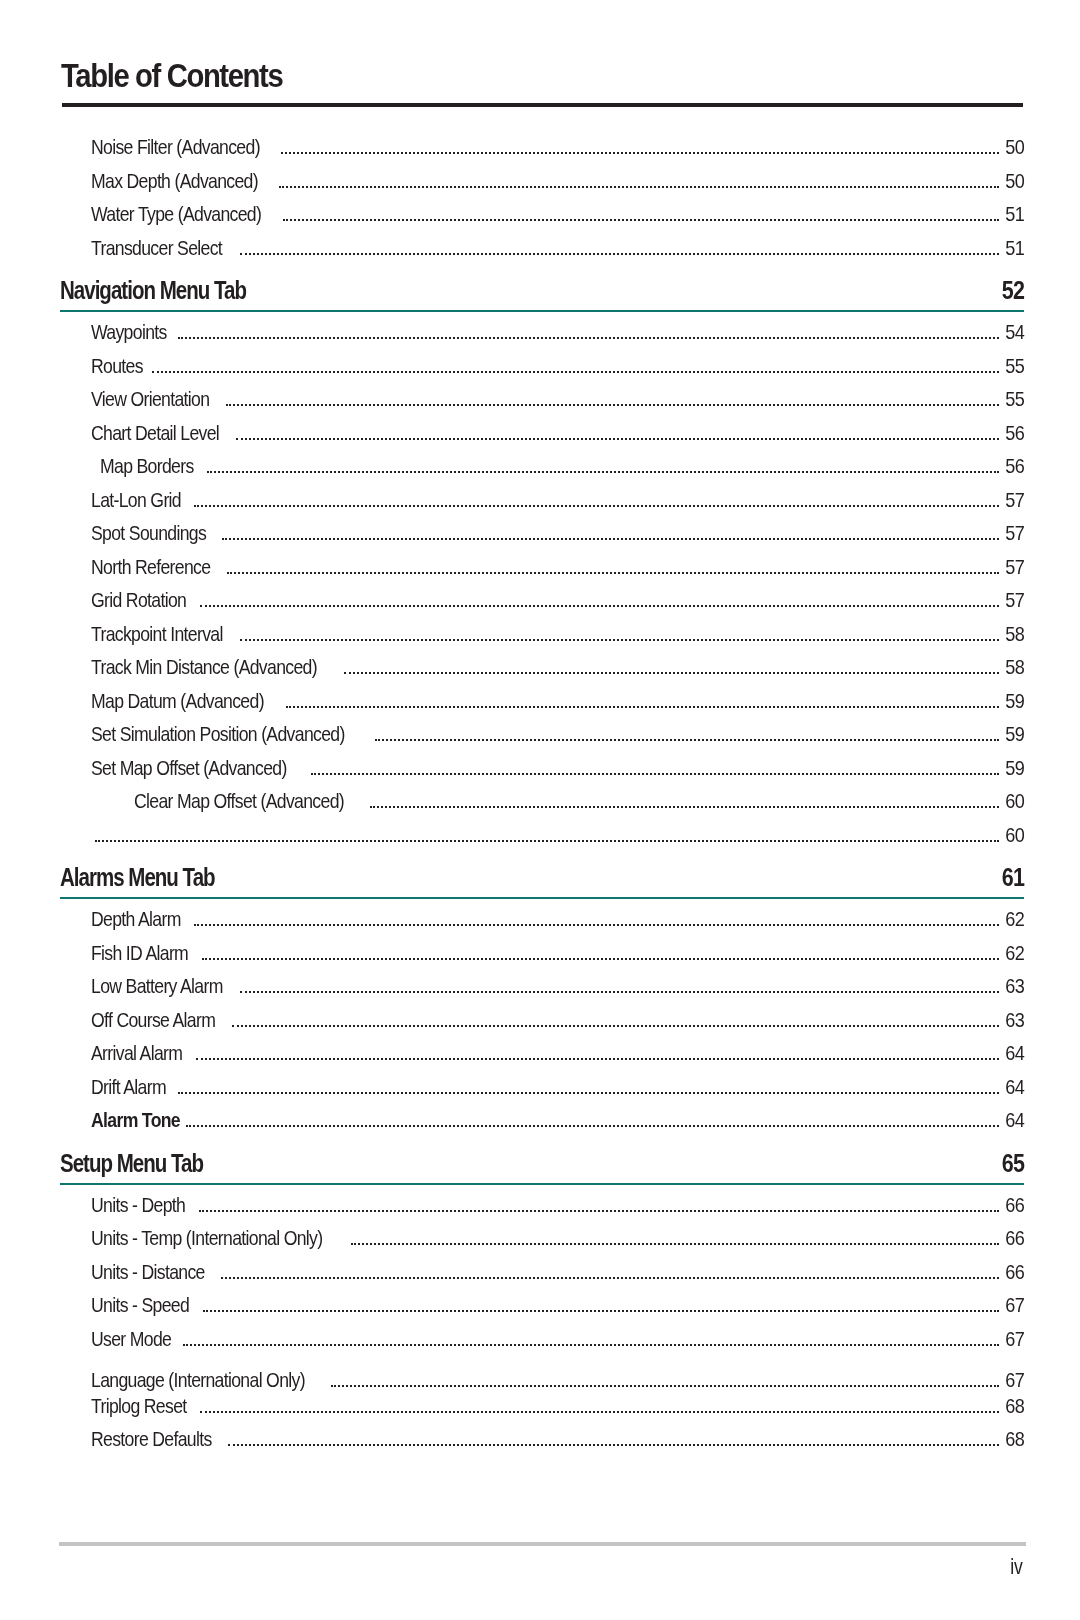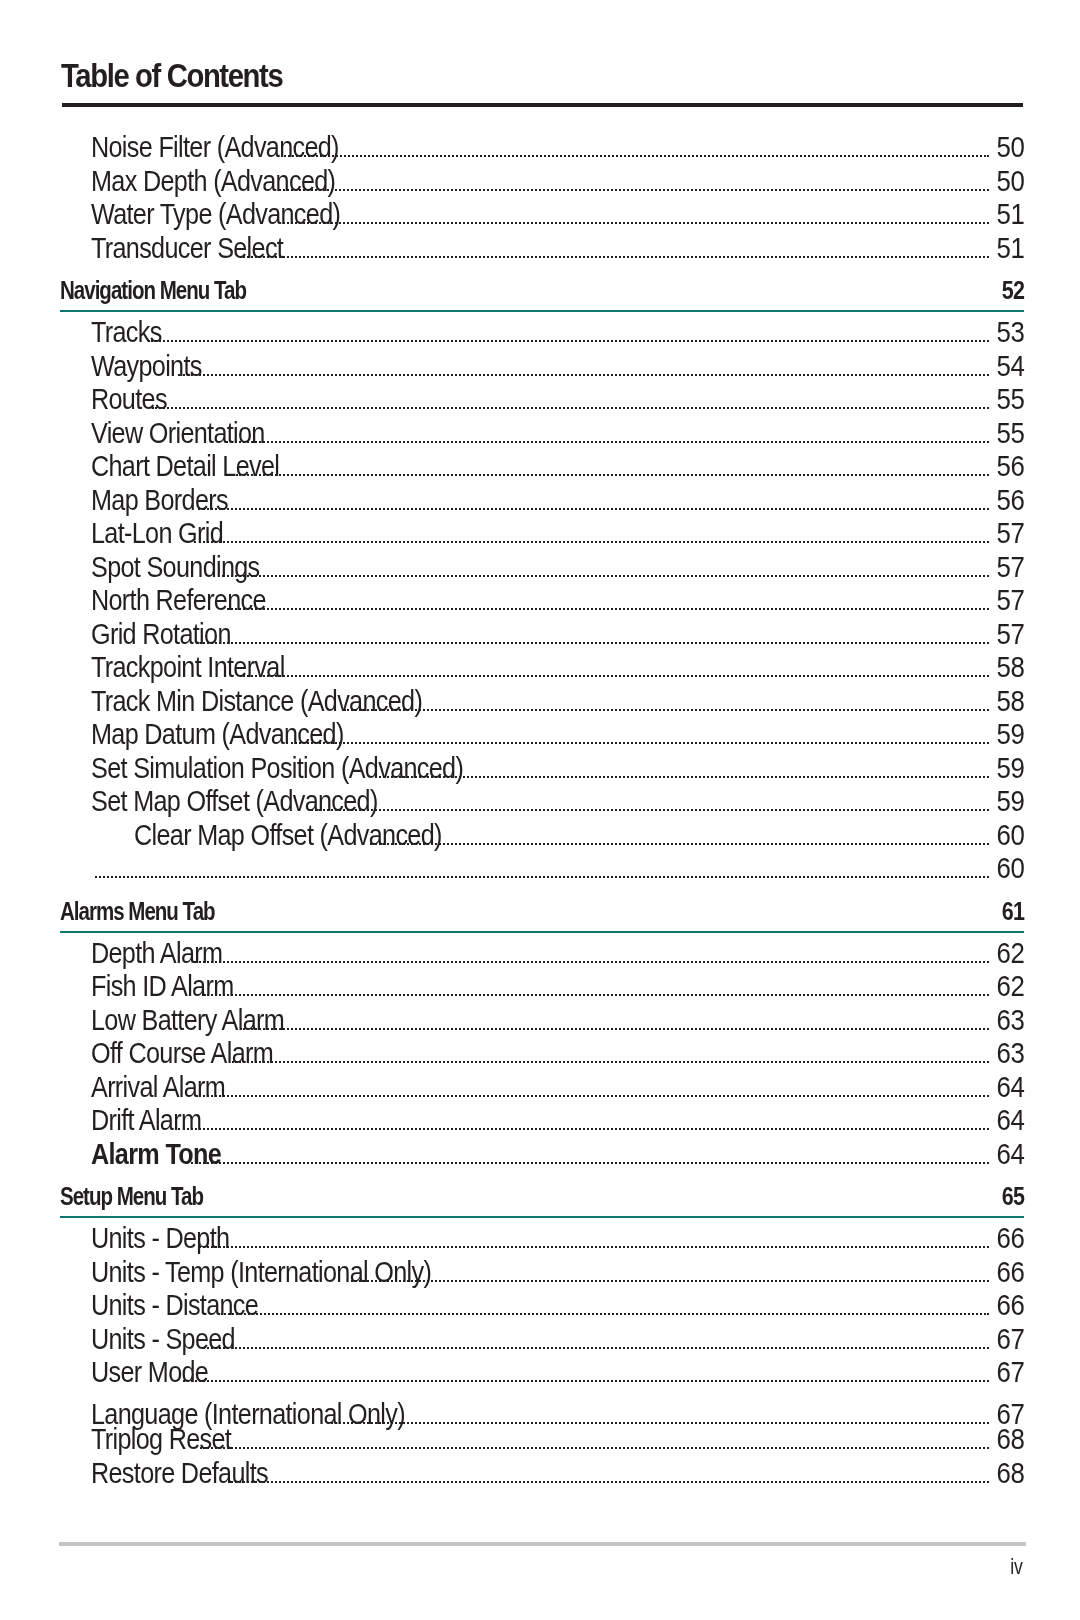--- a/index.html
+++ b/index.html
@@ -3,21 +3,21 @@
 <meta charset="utf-8">
 <style>
   html, body { margin: 0; padding: 0; background: #ffffff; }
   body { width: 1080px; height: 1620px; position: relative; overflow: hidden;
          font-family: "Liberation Sans", sans-serif; color: #231f20; }
   .title { position: absolute; left: 61px; top: 56px; font-size: 34px; font-weight: bold;
            letter-spacing: -1.6px; transform: scaleX(0.86); transform-origin: left top; margin: 0; }
   .title-rule { position: absolute; left: 62px; top: 103px; width: 961px; height: 4px; background: #231f20; }
   .toc { position: absolute; left: 60px; top: 130px; width: 964px; }
   .entry { display: flex; align-items: baseline; height: 33.5px; line-height: 33.5px;
-           padding-left: 31px; font-size: 30px; }
+           padding-left: 31px; font-size: 21px; }
   .entry .label { white-space: nowrap; letter-spacing: -0.8px; transform: scaleX(0.84);
                   transform-origin: left center; display: inline-block; }
   .entry .label-wrap { white-space: nowrap; }
   .entry .leader { flex: 1; border-bottom: 2px dotted #231f20; margin: 0 3px 7px 4px; height: 0; }
   .entry .page { white-space: nowrap; letter-spacing: -0.5px; transform: scaleX(0.86);
                  transform-origin: right center; display: inline-block; min-width: 22px; text-align: right; }
   .section { display: flex; align-items: baseline; justify-content: space-between; height: 40px; line-height: 40px;
              font-size: 25px; font-weight: bold; border-bottom: 2px solid #0f766e; margin-top: 6px; margin-bottom: 3px; }
   .section .label { letter-spacing: -1.2px; transform: scaleX(0.82); transform-origin: left center; display: inline-block; }
   .section .page { letter-spacing: -0.8px; transform: scaleX(0.86); transform-origin: right center; display: inline-block; }
@@ -50,46 +50,41 @@
     <div class="entry">
       <span class="label-wrap" style="width: 144.637px; display: inline-block;"><span class="label">Transducer Select</span></span>
       <span class="leader"></span>
       <span class="page">51</span>
     </div>
     <div class="section">
       <span class="label">Navigation Menu Tab</span>
       <span class="page">52</span>
     </div>
     <div class="entry">
-      <span class="label-wrap" style="width: 53.2219px; display: inline-block;"><span class="label">Tracks</span></span>
-      <span class="leader"></span>
-      <span class="page">53</span>
-    </div>
-    <div class="entry">
       <span class="label-wrap" style="width: 83.4356px; display: inline-block;"><span class="label">Waypoints</span></span>
       <span class="leader"></span>
       <span class="page">54</span>
     </div>
     <div class="entry">
       <span class="label-wrap" style="width: 57.1856px; display: inline-block;"><span class="label">Routes</span></span>
       <span class="leader"></span>
       <span class="page">55</span>
     </div>
     <div class="entry">
       <span class="label-wrap" style="width: 130.659px; display: inline-block;"><span class="label">View Orientation</span></span>
       <span class="leader"></span>
       <span class="page">55</span>
     </div>
     <div class="entry">
       <span class="label-wrap" style="width: 141.474px; display: inline-block;"><span class="label">Chart Detail Level</span></span>
       <span class="leader"></span>
       <span class="page">56</span>
     </div>
     <div class="entry">
-      <span class="label-wrap" style="width: 103.215px; display: inline-block;"><span class="label">Map Borders</span></span>
+      <span class="label-wrap" style="width: 103.215px; display: inline-block; margin-left: 9px;"><span class="label">Map Borders</span></span>
       <span class="leader"></span>
       <span class="page">56</span>
     </div>
     <div class="entry">
       <span class="label-wrap" style="width: 99.33px; display: inline-block;"><span class="label">Lat-Lon Grid</span></span>
       <span class="leader"></span>
       <span class="page">57</span>
     </div>
     <div class="entry">
       <span class="label-wrap" style="width: 127.024px; display: inline-block;"><span class="label">Spot Soundings</span></span>

